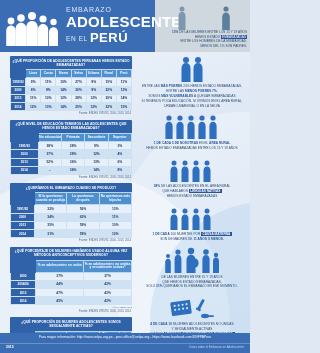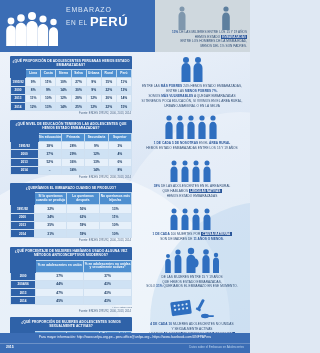--- a/index.html
+++ b/index.html
@@ -98,20 +98,21 @@
           <path d="M22.2 38V19.5c0-4 2.6-6.6 5.8-6.6s5.8 2.6 5.8 6.6V38z"></path>
         <circle cx="39" cy="11" r="3.6"></circle>
           <path d="M33.8 38V22c0-3.6 2.3-6 5.2-6s5.2 2.4 5.2 6v16z"></path>
         <circle cx="49.5" cy="14" r="3.2"></circle>
           <path d="M45 38V24.5c0-3.2 2-5.3 4.5-5.3s4.5 2.1 4.5 5.3V38z"></path>
       </g>
     </svg>
 
     <div class="hdr-text">
       <div class="t-embarazo">EMBARAZO</div>
+      <div class="t-adolescente">ADOLESCENTE</div>
       <div class="t-enel">
         <span>EN EL</span>
         <b>PERÚ</b>
       </div>
     </div>
 
     <svg style="position:absolute;right:62px;top:6px;" width="12" height="24" viewBox="0 0 12 24">
       <g fill="#7f97ad">
           <circle cx="6" cy="3" r="2.5"></circle>
           <path d="M2.5 24V10c0-2.6 1.5-4.3 3.5-4.3S9.5 7.4 9.5 10v14z"></path>

